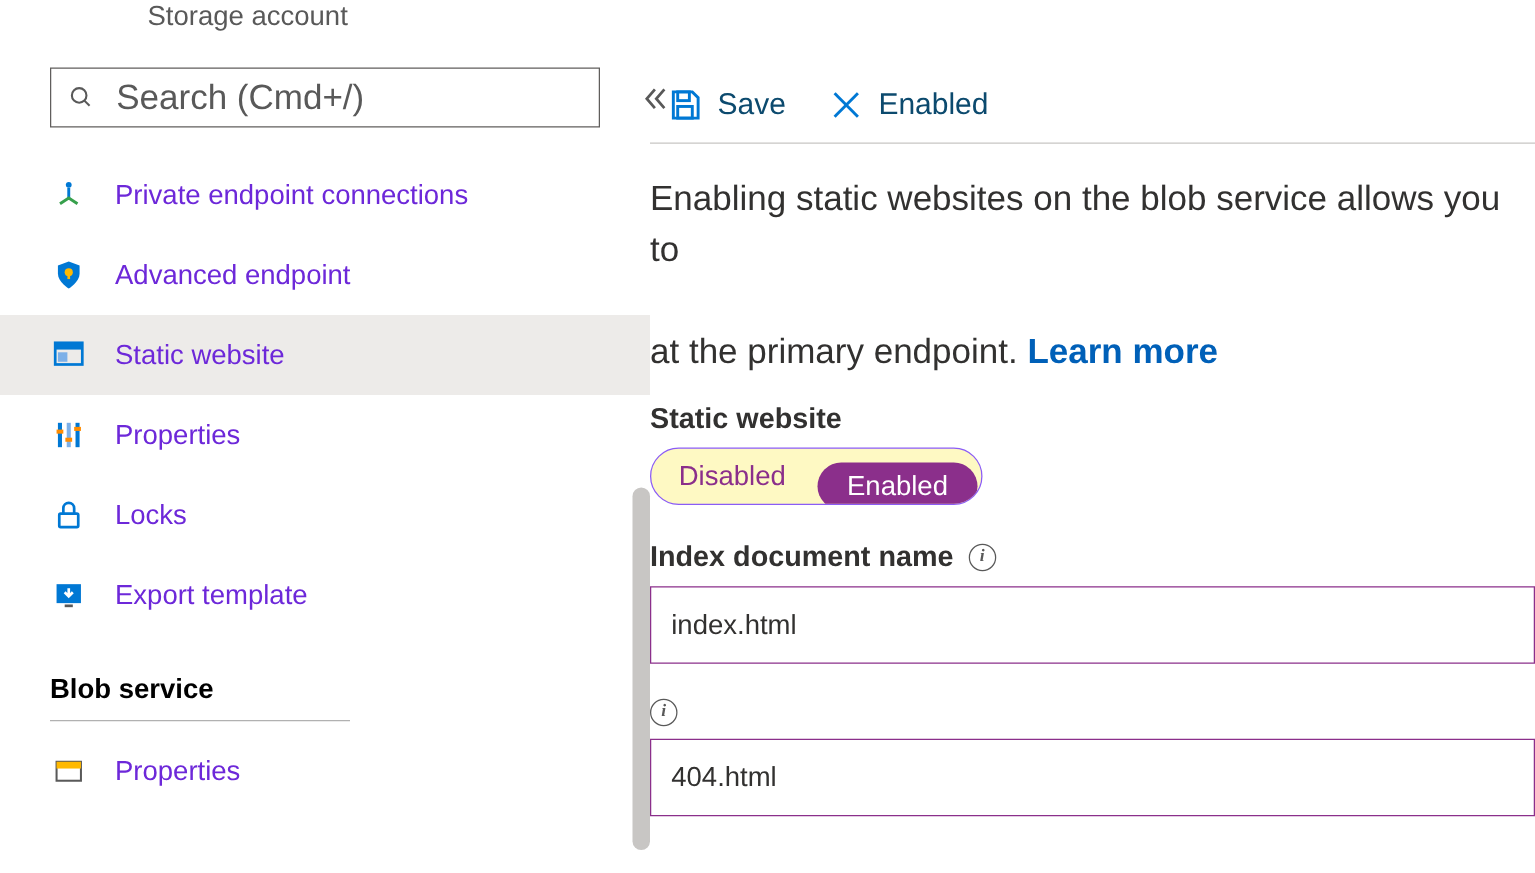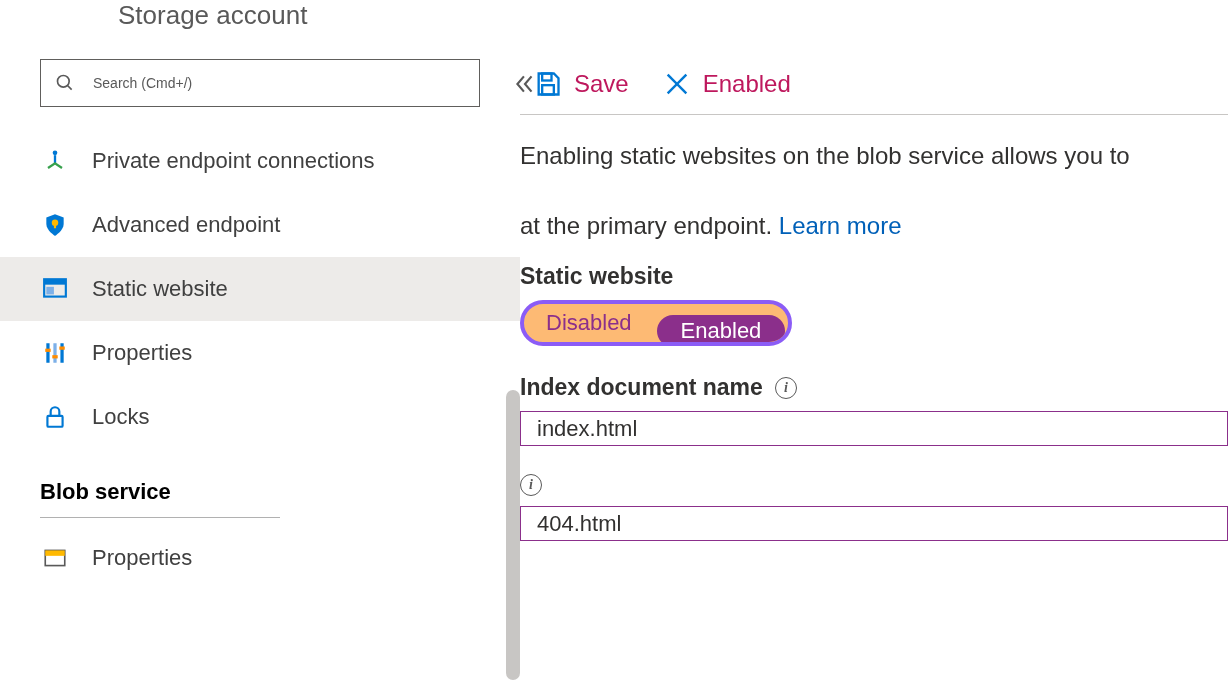--- a/index.html
+++ b/index.html
@@ -18,21 +18,21 @@
   }
   
   .sidebar {
     width: 520px;
     flex-shrink: 0;
     position: relative;
     padding-top: 0;
   }
   .subtitle {
     color: #595959;
-    font-size: 26px;
+    font-size: 22px;
     padding-left: 118px;
     margin-bottom: 28px;
     padding-top: 0;
   }
   .search-wrap {
     margin: 0 40px 22px 40px;
     position: relative;
   }
   .search-box {
     border: 1px solid #605e5c;
@@ -43,40 +43,40 @@
     background: #fff;
   }
   .search-icon {
     width: 20px;
     height: 20px;
     margin-right: 18px;
     flex-shrink: 0;
   }
   .search-placeholder {
     color: #595959;
-    font-size: 14px;
+    font-size: 28px;
   }
   .collapse-chevron {
     position: absolute;
     right: -58px;
     top: 12px;
     width: 26px;
     height: 26px;
   }
   .nav-list {
     list-style: none;
   }
   .nav-item {
     display: flex;
     align-items: center;
     height: 64px;
     padding-left: 40px;
     cursor: pointer;
     font-size: 22px;
-    color: #404040;
+    color: #6d28d9;
   }
   .nav-item.selected { background: #edebe9; }
   .nav-icon {
     width: 30px;
     height: 30px;
     margin-right: 22px;
     flex-shrink: 0;
     display: flex;
     align-items: center;
     justify-content: center;
@@ -117,32 +117,32 @@
     border-bottom: 1px solid #c8c6c4;
     margin-bottom: 24px;
     padding-left: 14px;
     gap: 34px;
   }
   .toolbar-btn {
     display: flex;
     align-items: center;
     gap: 12px;
     font-size: 24px;
-    color: #be185d;
+    color: #0c4a6e;
     cursor: pointer;
   }
   .toolbar-icon { width: 28px; height: 28px; }
   .desc {
-    font-size: 24px;
+    font-size: 28px;
     line-height: 1.45;
     color: #323130;
     margin-bottom: 20px;
     padding-left: 0;
   }
-  .desc a { color: #0060b8; text-decoration: none; }
+  .desc a { color: #0060b8; text-decoration: none; font-weight: bold; }
   .field-label {
     font-weight: 600;
     font-size: 23px;
     color: #323130;
     margin-bottom: 10px;
     display: flex;
     align-items: center;
     gap: 12px;
   }
   .info-icon {
@@ -151,48 +151,48 @@
     border-radius: 50%;
     display: inline-flex;
     align-items: center; justify-content: center;
     font-size: 14px;
     font-style: italic;
     color: #595959;
     font-family: Georgia, serif;
   }
   .toggle-group {
     display: inline-flex;
-    border: 4px solid #8b5cf6;
+    border: 1px solid #8b5cf6;
     border-radius: 24px;
     overflow: hidden;
     height: 46px;
     align-items: center;
     margin-bottom: 28px;
-    background: #fdba74;
+    background: #fef9c3;
   }
   .toggle-opt {
     padding: 0 22px;
     font-size: 22px;
     height: 100%;
     display: flex;
     align-items: center;
     cursor: pointer;
   }
   .toggle-opt.off { color: #8b2f8b; }
   .toggle-opt.on {
     background: #8b2f8b;
     color: #fff;
     border-radius: 22px;
     margin: 19px 3px 3px 3px;
     height: calc(100% - 6px);
     padding: 0 24px;
   }
   .text-input {
     border: 1px solid #8b2f8b;
-    height: 35px;
+    height: 62px;
     width: 100%;
     padding: 0 16px;
     font-size: 22px;
     color: #323130;
     outline: none;
     margin-bottom: 28px;
   }
 </style>
 </head>
 <body>
@@ -261,20 +261,30 @@
         <span>Properties</span>
       </li>
       <li class="nav-item">
         <span class="nav-icon">
           <svg width="26" height="26" viewBox="0 0 24 24" fill="none" stroke="#0078d4" stroke-width="2">
               <rect x="5" y="11" width="14" height="10" rx="1"></rect>
               <path d="M8 11 V7 a4 4 0 0 1 8 0 V11"></path>
             </svg>
         </span>
         <span>Locks</span>
+      </li>
+      <li class="nav-item">
+        <span class="nav-icon">
+          <svg width="26" height="26" viewBox="0 0 24 24">
+              <rect x="3" y="4" width="18" height="14" fill="#0078d4"></rect>
+              <rect x="9" y="19" width="6" height="2" fill="#595959"></rect>
+              <path d="M12 7 v5 M9 10 l3 3 l3 -3" stroke="#fff" stroke-width="2" fill="none"></path>
+            </svg>
+        </span>
+        <span>Export template</span>
       </li>
     </ul>
 
     <div class="section-header">Blob service</div>
     <hr class="section-hr">
 
     <ul class="nav-list">
       <li class="nav-item">
         <span class="nav-icon">
           <svg width="26" height="26" viewBox="0 0 24 24">

